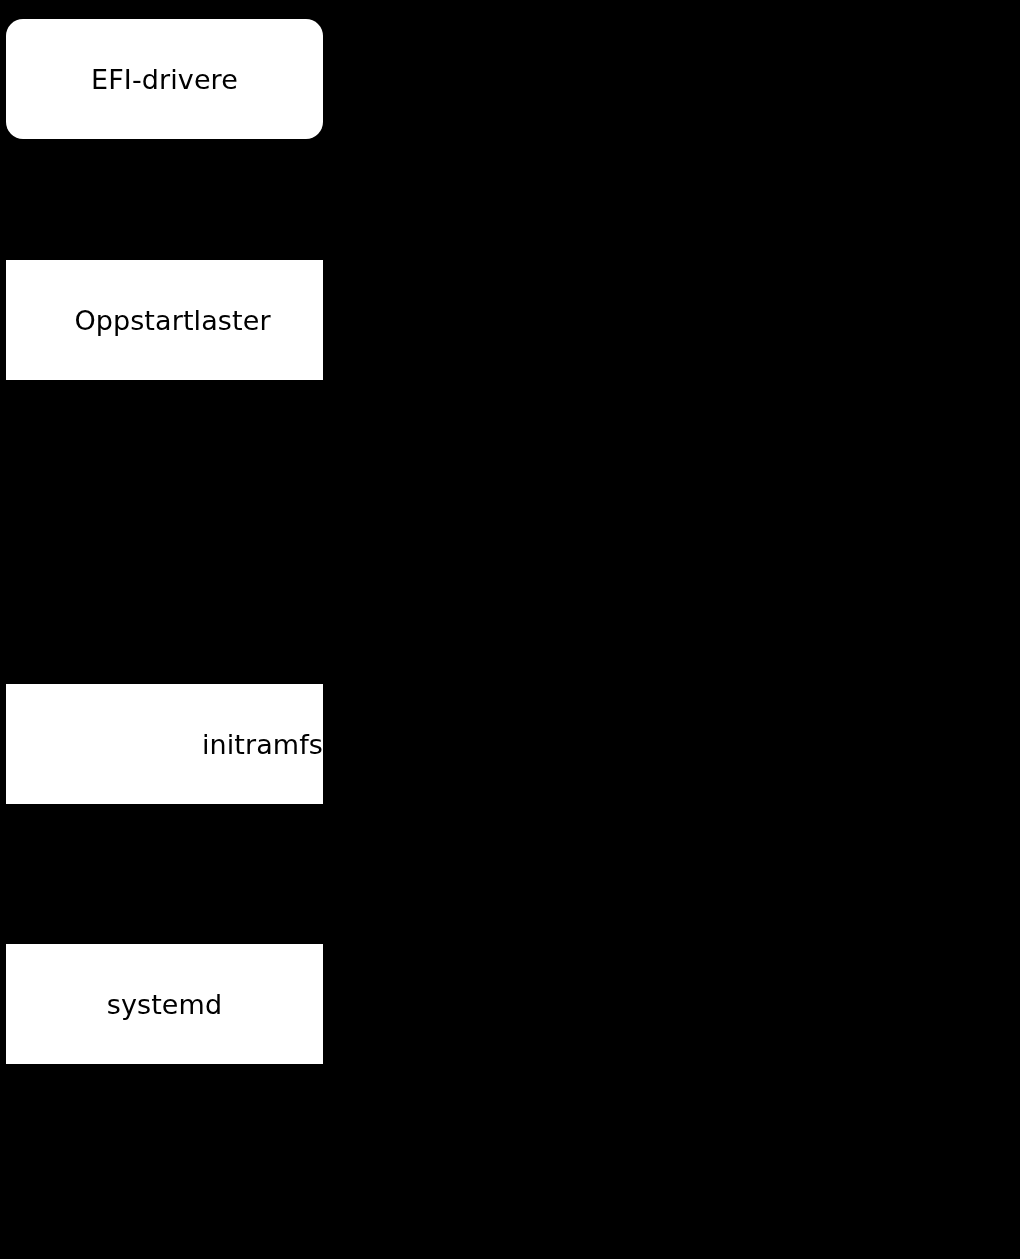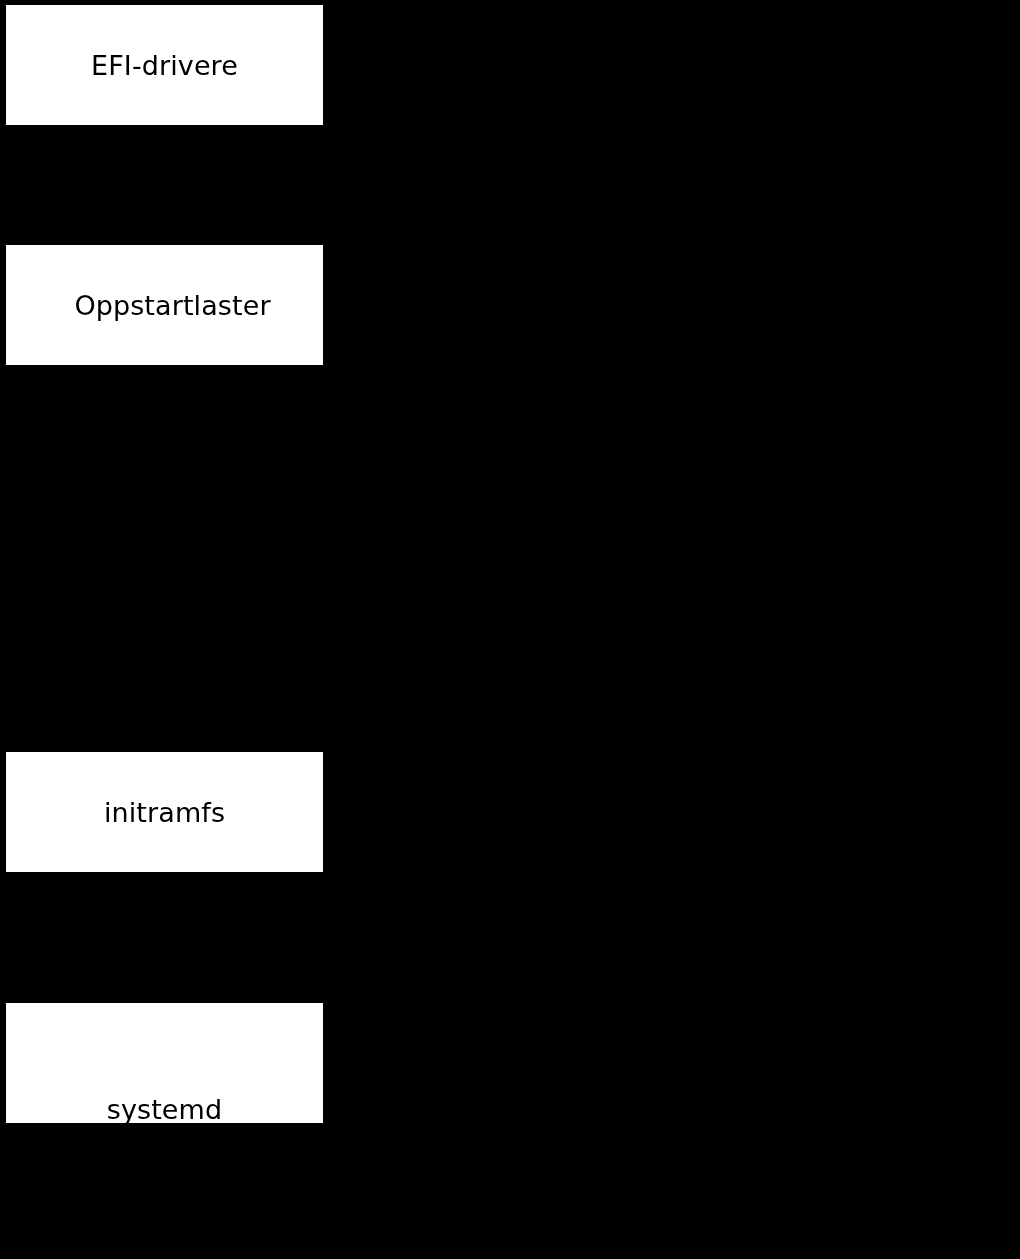--- a/index.html
+++ b/index.html
@@ -31,25 +31,25 @@
   .stage-label {
     font-size: 27px;
     line-height: 1;
     font-weight: 400;
     color: #000000;
     letter-spacing: 0.1px;
     white-space: nowrap;
     text-align: center;
   }
   
-  .stage-0 { top: 5px; }
-  .stage-1 { top: 245px; padding-left: 16px; }
+  .stage-0 { top: 19px; border-radius: 17px; }
+  .stage-1 { top: 260px; padding-left: 16px; }
   .stage-2 { top: 485px; }
-  .stage-3 { top: 752px; }
-  .stage-4 { top: 1003px; align-items: flex-end; }
+  .stage-3 { top: 684px; justify-content: flex-end; }
+  .stage-4 { top: 944px; }
 </style>
 </head>
 <body>
 
 <div id="canvas">
 
   <div class="stage-box stage-0">
     <span class="stage-label">EFI-drivere</span>
   </div>
 

